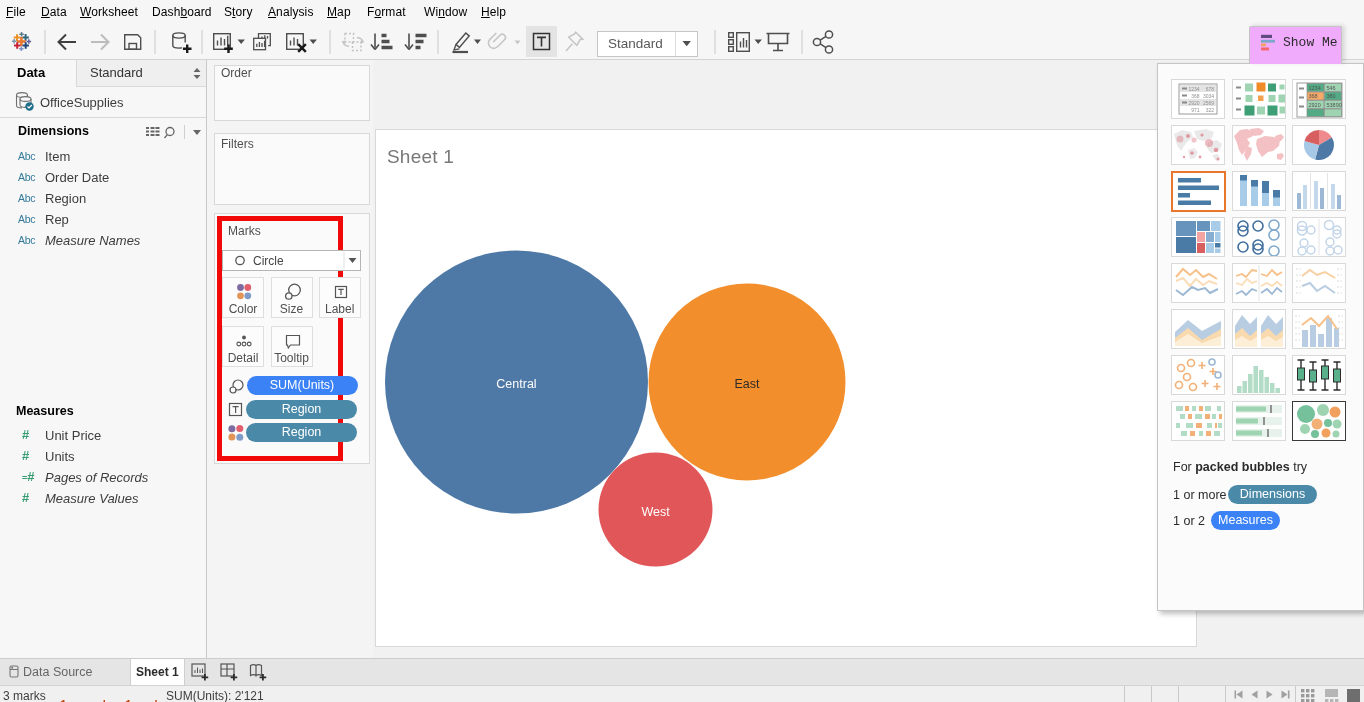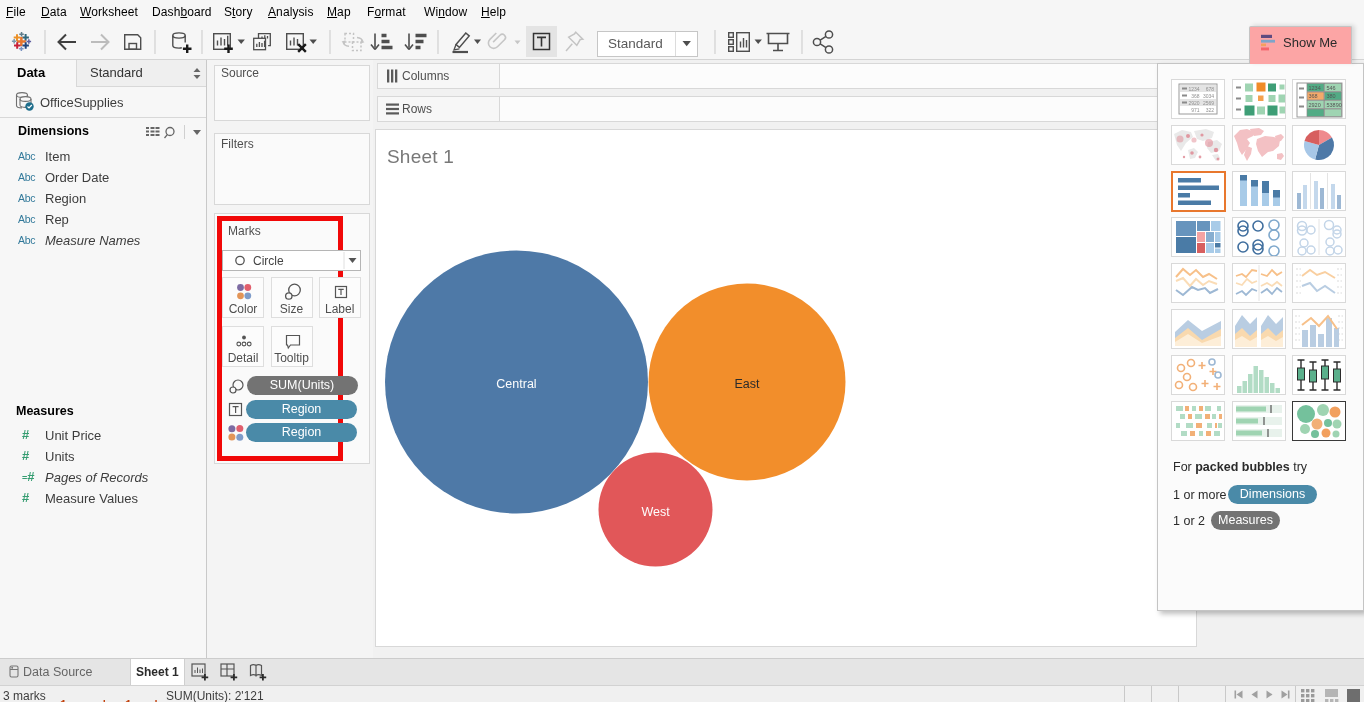--- a/index.html
+++ b/index.html
@@ -10,27 +10,27 @@
 .mi { position:absolute; top:5px; font-size:12px; color:#000; letter-spacing:0.1px; }
 #toolbar { left:0; top:24px; width:1364px; height:36px; background:#f6f6f6; border-bottom:1px solid #d4d4d4; }
 #leftpane { left:0; top:60px; width:207px; height:598px; background:#f7f7f7; border-right:1px solid #c9c9c9; }
 #shelfcol { left:207px; top:60px; width:166px; height:598px; background:#f4f4f4; }
 .card { position:absolute; background:#fafafa; border:1px solid #d8d8d8; }
 .cardlabel { position:absolute; font-size:12px; color:#4f4f4f; }
 #wsarea { left:373px; top:60px; width:991px; height:598px; background:#f1f1f1; }
 .shelf { position:absolute; background:#fcfcfc; border:1px solid #d8d8d8; }
 #canvas { position:absolute; left:2px; top:69px; width:822px; height:518px; background:#fff; border:1px solid #d8d8d8; }
 #showme { position:absolute; left:1157px; top:63px; width:207px; height:548px; background:#fbfbfb; border:1px solid #c4c4c4; box-shadow:3px 3px 5px rgba(0,0,0,0.25); }
-#showmehead { position:absolute; left:1249px; top:26px; width:103px; height:38px; background:#fca5a5; border:1px solid #c4c4c4; border-bottom:none; border-radius:2px 2px 0 0; box-shadow:3px -1px 4px rgba(0,0,0,0.12); z-index:10; }
+#showmehead { position:absolute; left:1249px; top:26px; width:93px; height:38px; background:#f0abfc; border:1px solid #c4c4c4; border-bottom:none; border-radius:2px 2px 0 0; box-shadow:3px -1px 4px rgba(0,0,0,0.12); z-index:10;font-family:Liberation Mono, monospace; }
 .thumb { position:absolute; width:54px; height:40px; background:#fff; border:1px solid #d9d9d9; }
 #tabbar { left:0; top:658px; width:1364px; height:27px; background:#e5e5e5; border-top:1px solid #cccccc; }
 #statusbar { left:0; top:685px; width:1364px; height:17px; background:#f0f0f0; border-top:1px solid #d2d2d2; }
 .pill { position:absolute; height:19px; border-radius:9.5px; color:#fff; font-size:12.5px; text-align:center; line-height:19px; }
 .bluepill { background:#4a8aa8; }
-.greenpill { background:#737373; }
+.greenpill { background:#3b82f6; }
 .fieldrow { position:absolute; left:0; width:206px; height:21px; }
 .abc { position:absolute; left:18px; top:4px; font-size:10.5px; color:#32799a; letter-spacing:-0.3px; }
 .num { position:absolute; left:22px; top:2px; font-size:13px; color:#359d71; font-weight:bold; }
 .fname { position:absolute; left:45px; top:3px; font-size:13px; color:#3d3d3d; }
 .mbtn { position:absolute; height:41px; background:#fcfcfc; border:1px solid #dedede; }
 .mtxt { position:absolute; left:0; top:24px; width:100%; text-align:center; font-size:12px; color:#4f4f4f; }
 </style>
 </head>
 <body>
 <div class="abs" id="menubar">
@@ -249,26 +249,26 @@
   <div class="fieldrow" style="top:386px">
       <span class="num">#</span>
       <span class="fname">Units</span>
     </div>
   <div class="fieldrow" style="top:407px">
       <span class="num"><i style="font-size:9px;font-style:normal">=</i>#</span>
       <span class="fname" style="font-style:italic">Pages of Records</span>
     </div>
   <div class="fieldrow" style="top:428px">
       <span class="num">#</span>
-      <span class="fname" style="">Measure Values</span>
+      <span class="fname" style="font-style:italic">Measure Values</span>
     </div>
 </div>
 <div class="abs" id="shelfcol">
   <div class="card" style="left:7px;top:5px;width:156px;height:56px"></div>
-  <div class="cardlabel" style="left:14px;top:6px">Source</div>
+  <div class="cardlabel" style="left:14px;top:6px">Order</div>
   <div class="card" style="left:7px;top:73px;width:156px;height:72px"></div>
   <div class="cardlabel" style="left:14px;top:77px">Filters</div>
   <div class="card" style="left:7px;top:153px;width:156px;height:251px"></div>
 
   <div style="position:absolute;left:10px;top:156px;width:126px;height:245px;border:5px solid #f10808;background:#fafafa">
     <div class="cardlabel" style="left:6px;top:3px">Marks</div>
 
     <div style="position:absolute;left:0px;top:29px;width:139px;height:21px;background:#fff;border:1px solid #b5b5b5">
       <svg width="139" height="19" style="position:absolute;left:0;top:0">
         <circle cx="17" cy="9.5" r="4.2" stroke="#555" stroke-width="1.3" fill="none"></circle>
@@ -334,43 +334,21 @@
       <circle cx="4.9" cy="4.8" r="3.5" fill="#7d6ba2"></circle>
         <circle cx="12.8" cy="4.6" r="3.5" fill="#e15f6d"></circle>
       <circle cx="4.9" cy="13" r="3.5" fill="#e39558"></circle>
         <circle cx="12.8" cy="13.2" r="3.5" fill="#7f9cc9"></circle>
     </svg>
     <div class="pill bluepill" style="left:24px;top:202px;width:111px">Region</div>
   </div>
 </div>
 <div class="abs" id="wsarea">
 
-  <div class="shelf" style="left:4px;top:3px;width:820px;height:26px">
-    <div style="position:absolute;left:0;top:0;width:122px;height:24px;border-right:1px solid #d8d8d8;background:#f7f7f7"></div>
-    <svg width="14" height="14" style="position:absolute;left:8px;top:5px">
-      <g fill="#5a5a5a">
-          <rect x="1" y="0.5" width="2.3" height="13"></rect>
-          <rect x="5" y="0.5" width="2.3" height="13"></rect>
-          <rect x="9" y="0.5" width="2.3" height="13"></rect>
-        </g>
-    </svg>
-    <div style="position:absolute;left:24px;top:5px;font-size:12px;color:#4f4f4f">Columns</div>
-  </div>
-
-  <div class="shelf" style="left:4px;top:36px;width:820px;height:26px">
-    <div style="position:absolute;left:0;top:0;width:122px;height:24px;border-right:1px solid #d8d8d8;background:#f7f7f7"></div>
-    <svg width="14" height="14" style="position:absolute;left:8px;top:5px">
-      <g fill="#5a5a5a">
-          <rect x="0" y="1.5" width="13" height="2.2"></rect>
-          <rect x="0" y="5.9" width="13" height="2.2"></rect>
-          <rect x="0" y="10.3" width="13" height="2.2"></rect>
-        </g>
-    </svg>
-    <div style="position:absolute;left:24px;top:5px;font-size:12px;color:#4f4f4f">Rows</div>
-  </div>
+
 
   <div id="canvas">
     <div style="position:absolute;left:11px;top:16px;font-size:19px;color:#787878;letter-spacing:0.2px">Sheet 1</div>
     <svg width="820" height="516" style="position:absolute;left:0;top:0">
       <circle cx="140.5" cy="252" r="131.5" fill="#4e79a7"></circle>
       <circle cx="371" cy="252" r="98.5" fill="#f28e2b"></circle>
       <circle cx="279.5" cy="379.5" r="57" fill="#e15759"></circle>
       <text x="140.5" y="258" text-anchor="middle" font-size="12.5" fill="#fdfdfd" font-family="Liberation Sans">Central</text>
       <text x="371" y="258" text-anchor="middle" font-size="12.5" fill="#2b2b2b" font-family="Liberation Sans">East</text>
       <text x="279.5" y="385.5" text-anchor="middle" font-size="12.5" fill="#fdfdfd" font-family="Liberation Sans">West</text>

